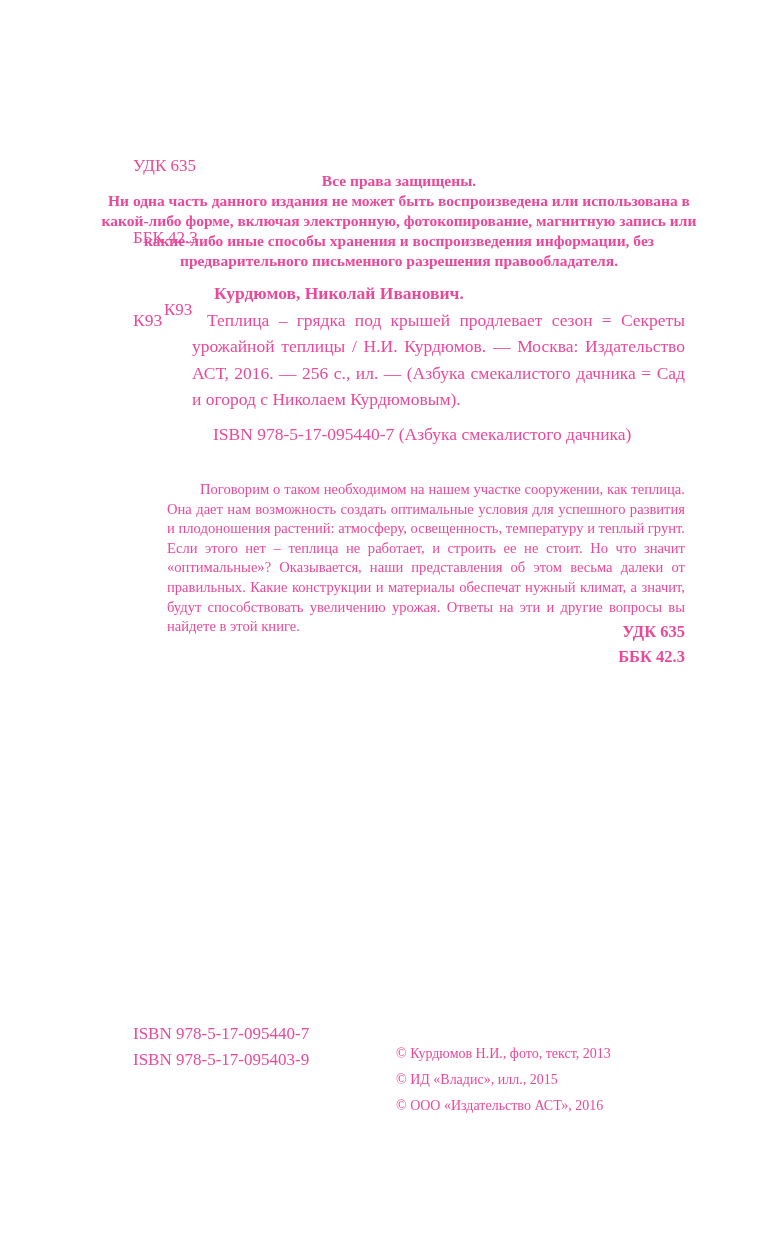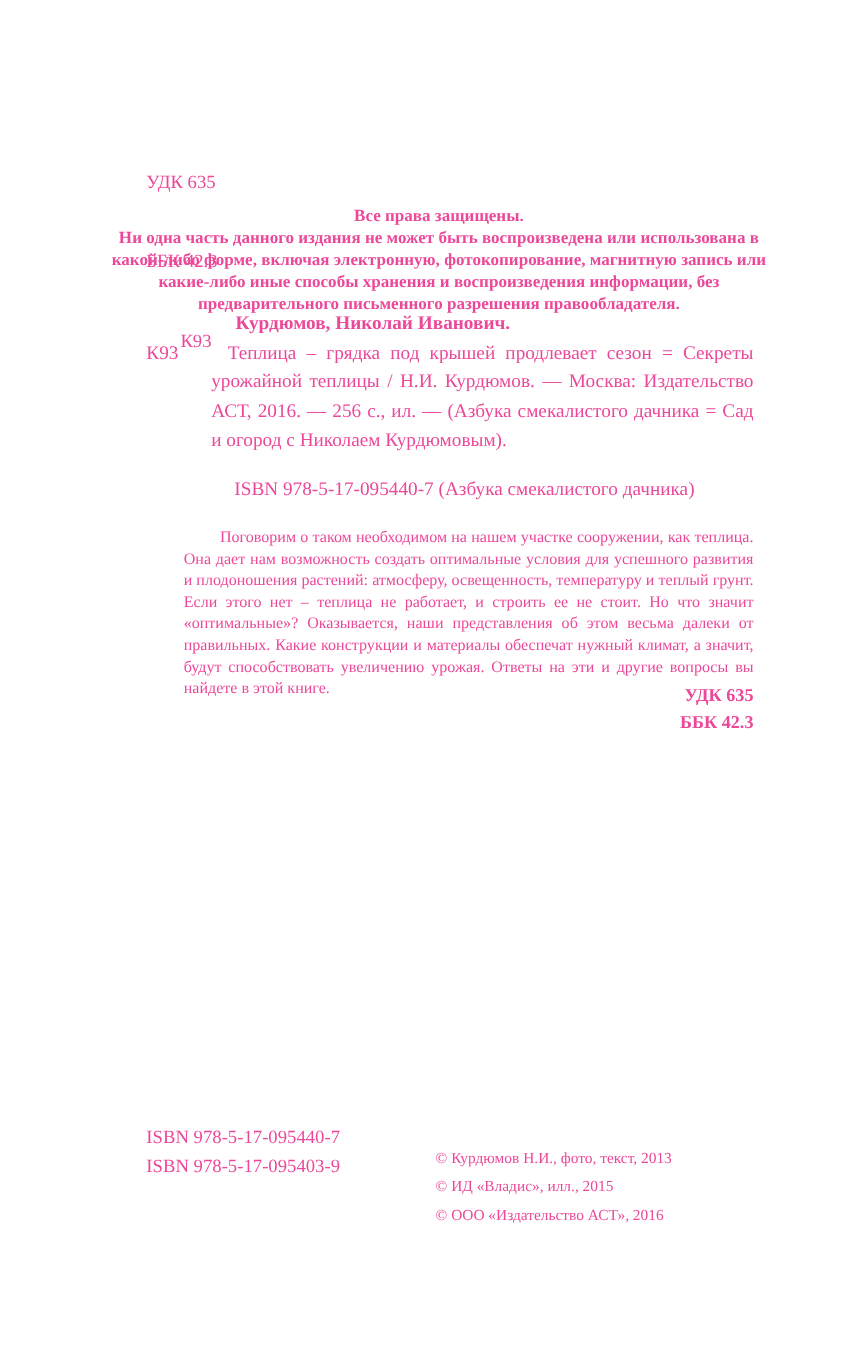--- a/index.html
+++ b/index.html
@@ -32,21 +32,21 @@
   .rights {
     position: absolute;
     left: 90px;
     top: 171px;
     width: 618px;
     text-align: center;
     font-weight: bold;
     font-size: 15.5px;
     line-height: 20px;
   }
-  .rights .rights-title { margin-bottom: 0; margin-top: 16px; }
+  .rights .rights-title { margin-bottom: 0; }
 
   
   .citation {
     position: absolute;
     left: 133px;
     top: 280px;
     width: 552px;
     font-size: 17.5px;
     line-height: 26.5px;
   }
@@ -60,21 +60,21 @@
   }
   .citation .sign {
     flex: 0 0 59px;
   }
   .citation .desc {
     flex: 1 1 auto;
     text-align: justify;
     text-indent: 15px;
   }
   .citation .isbns {
-    margin-top: 18px;
+    margin-top: 8px;
     margin-left: 80px;
     width: 450px;
     line-height: 27px;
   }
 
   
   .annotation {
     position: absolute;
     left: 167px;
     top: 480px;

